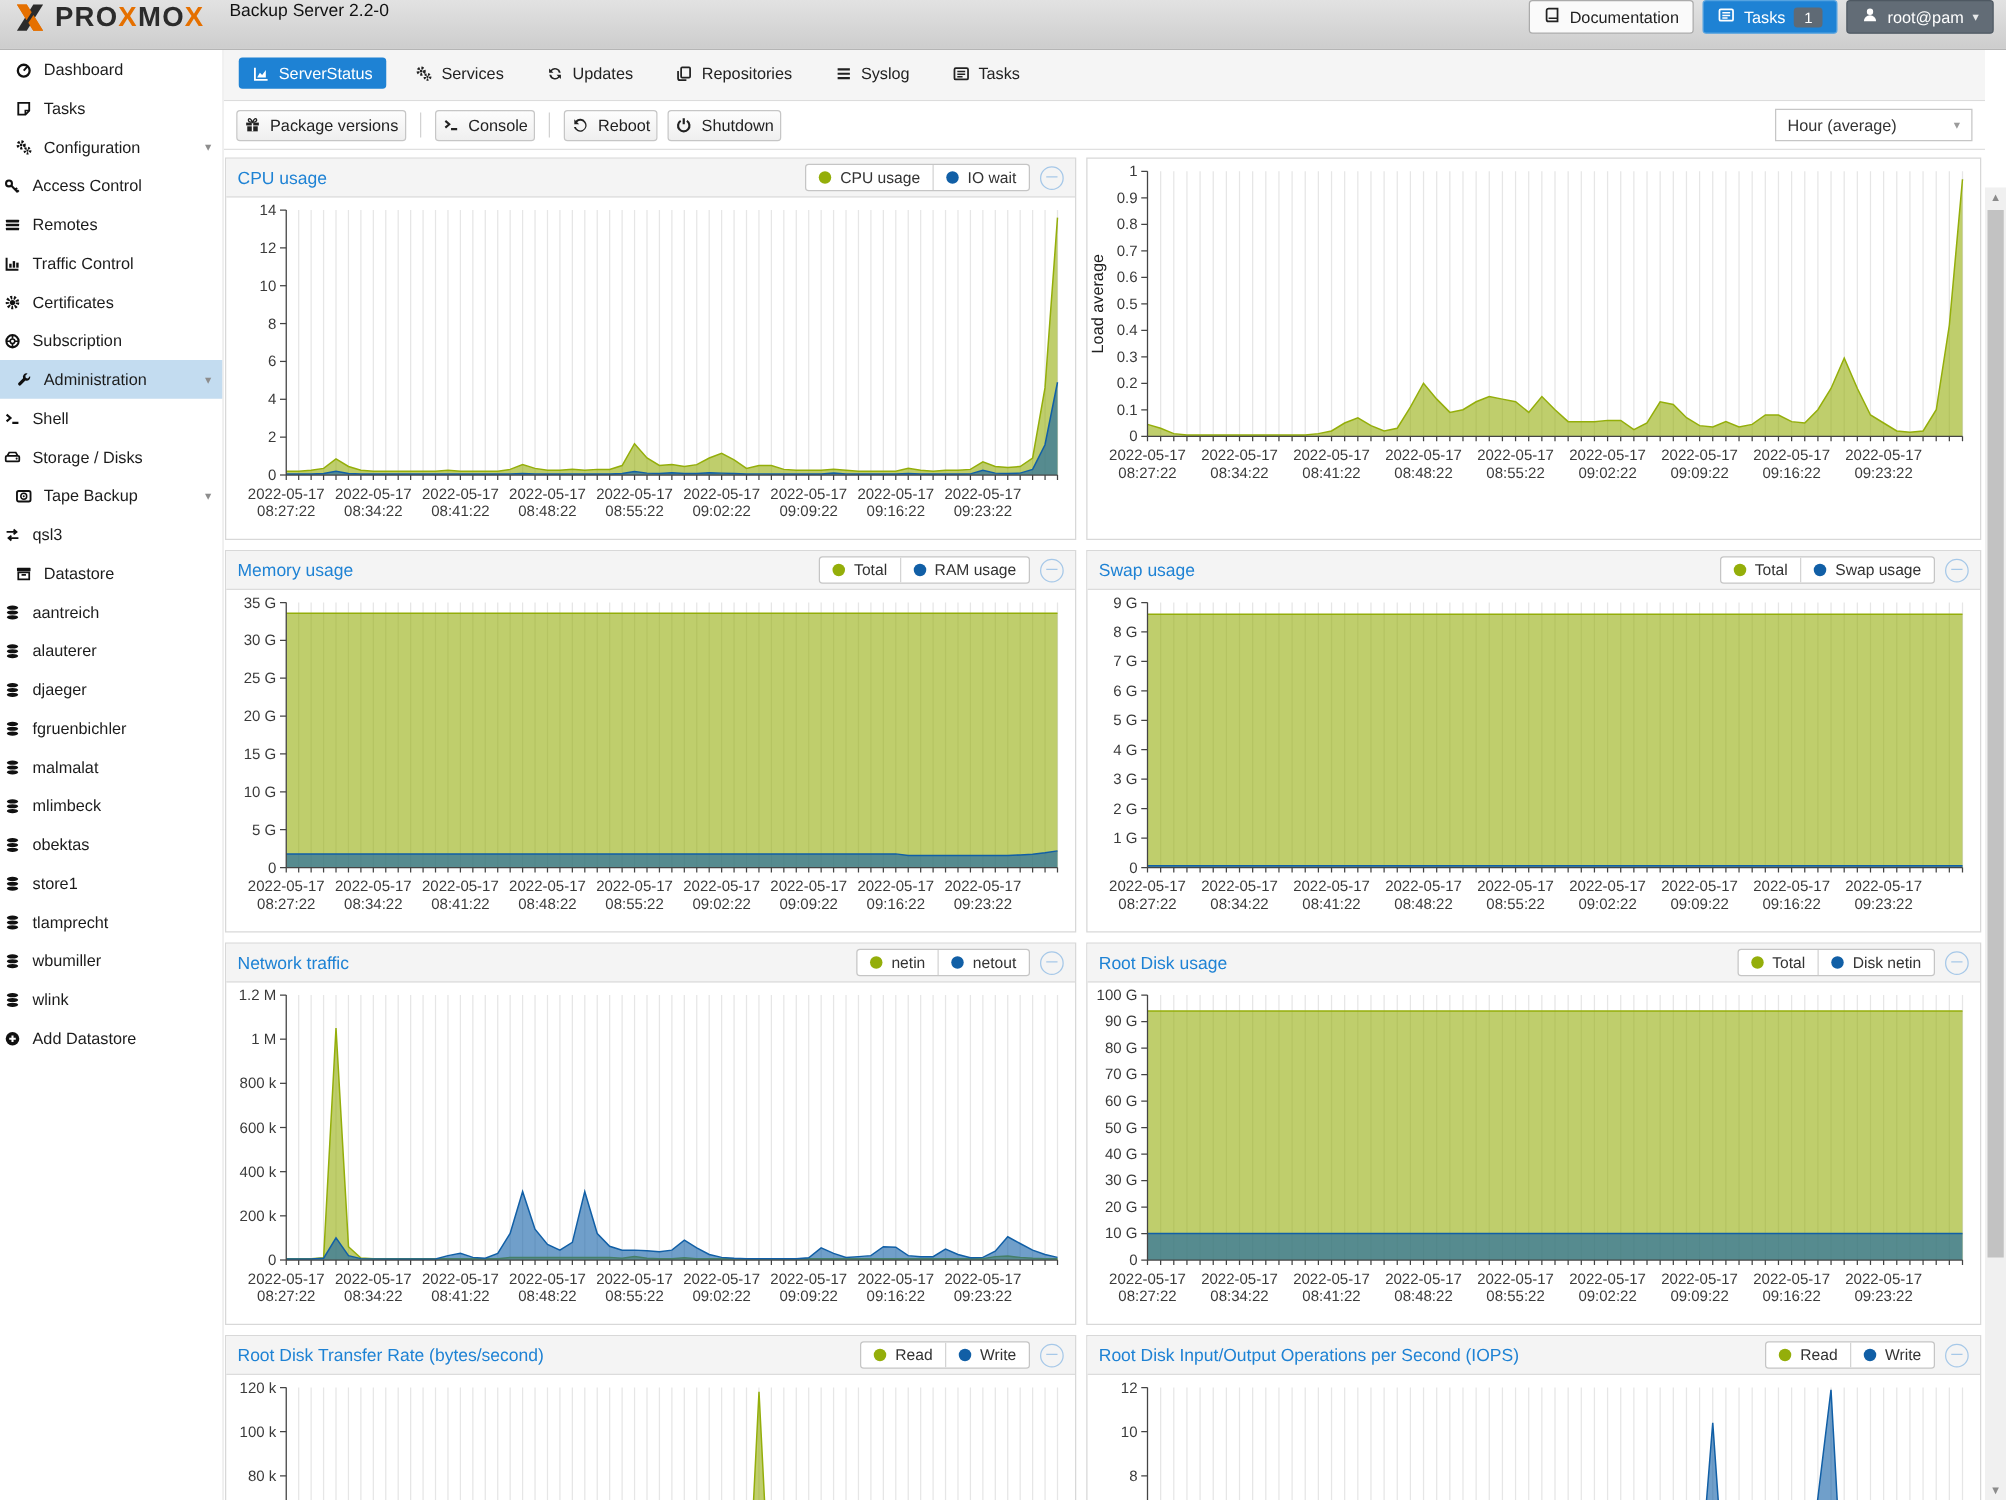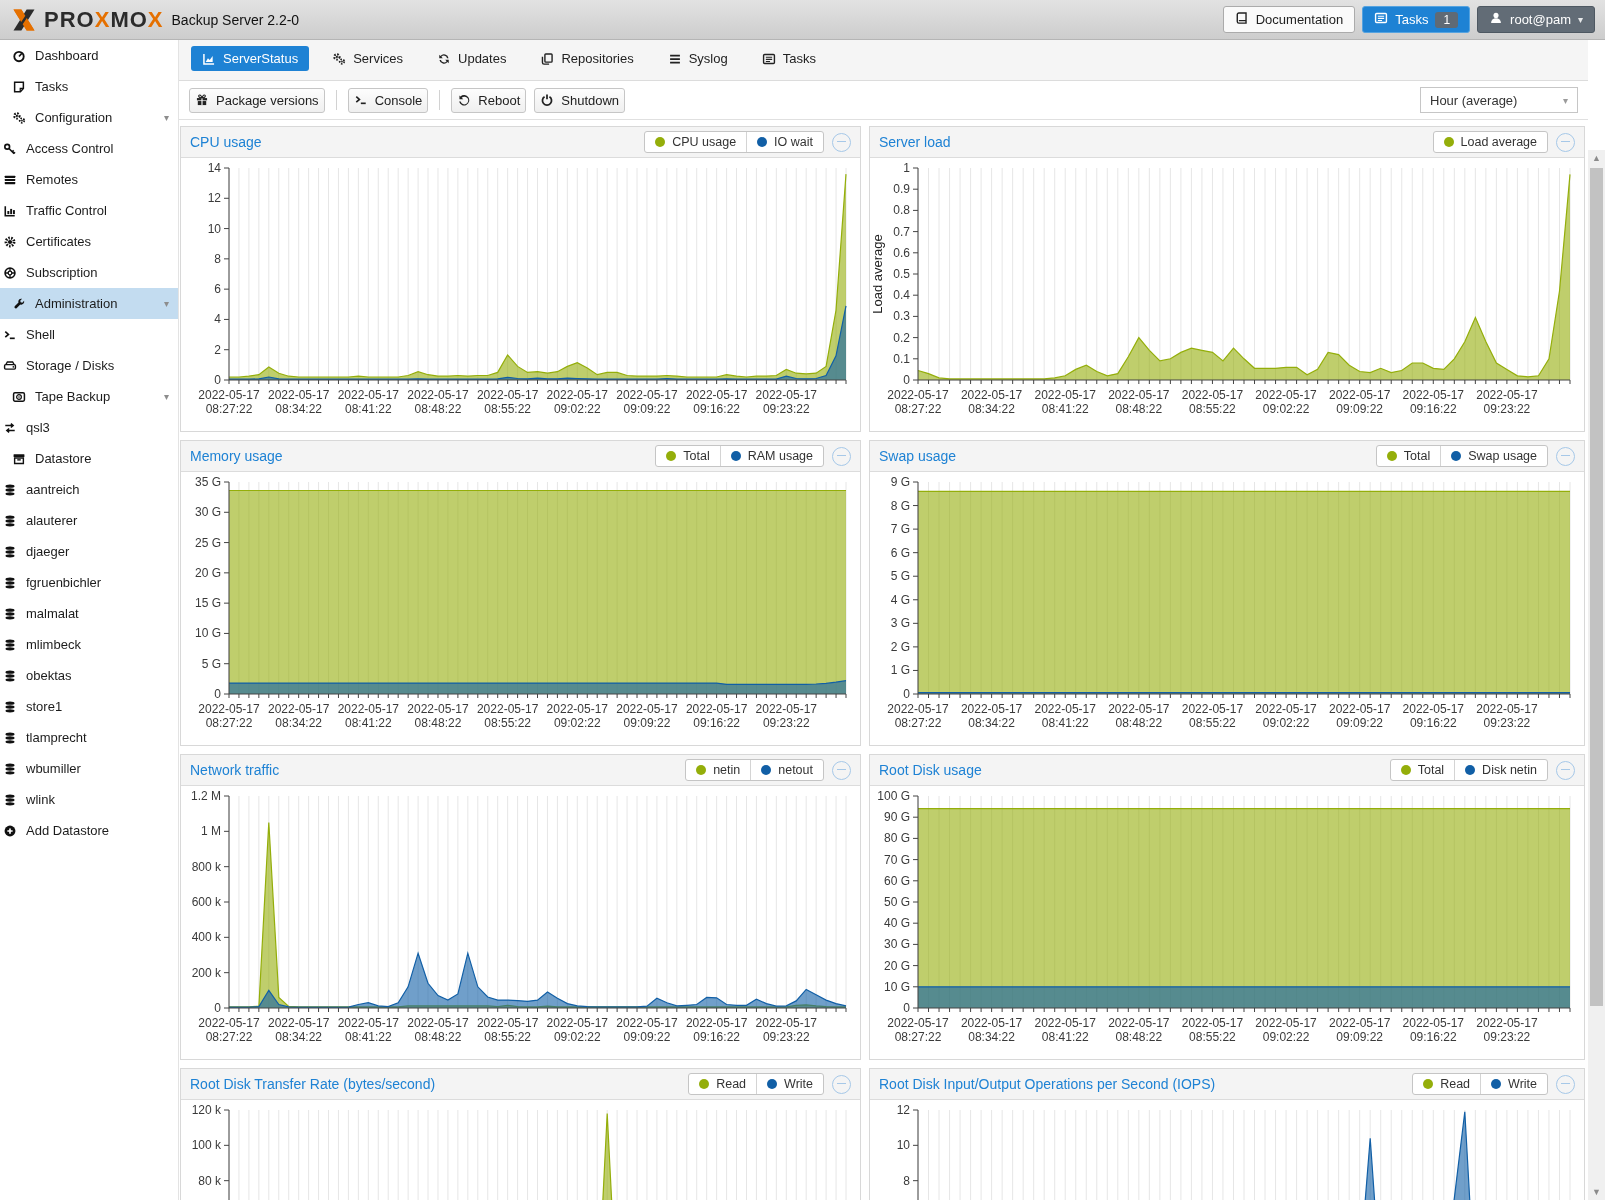--- a/index.html
+++ b/index.html
@@ -1,25 +1,25 @@
 <!DOCTYPE html>
 <html><head>
 <meta charset="utf-8">
 <style>
   html,body{margin:0;padding:0}
   body{width:1605px;height:1200px;overflow:hidden;position:relative;background:#fff;
        font-family:"Liberation Sans",sans-serif;color:#222;font-size:13px}
   
   #hdr{position:absolute;top:0;left:0;right:0;height:40px;box-sizing:border-box;
        background:linear-gradient(#e2e2e2,#cdcdcd);border-bottom:1px solid #b5b5b5;
-       display:flex;align-items:center;padding:0 10px;z-index:5}
+       display:flex;align-items:flex-start;padding:0 10px;z-index:5}
   #logo{display:flex;align-items:center;gap:6px}
   #brand{font-size:22px;font-weight:bold;letter-spacing:1px;color:#2b2b2b}
   #brand .ox{color:#e57000}
-  #product{margin-left:8px;font-size:14px;color:#111}
+  #product{margin-left:20px;font-size:14px;color:#111}
   #hdr-right{margin-left:auto;display:flex;align-items:center;gap:7px}
   .hbtn{height:27px;border-radius:3px;display:inline-flex;align-items:center;gap:7px;
         padding:0 11px;font-size:13px;cursor:pointer;box-sizing:border-box}
   .hbtn-doc{background:#fafafa;border:1px solid #ababab;color:#222}
   .hbtn-tasks{background:#1e82d4;border:1px solid #55a3e0;color:#fff}
   .hbtn-user{background:#626c76;border:1px solid #4e5862;color:#fff}
   .badge{background:#5f6a75;color:#fff;border-radius:3px;padding:1px 8px;font-size:12px}
   .caret{font-size:10px;opacity:.85}
   
   #sidebar{position:absolute;top:40px;left:0;width:178px;bottom:0;background:#fff;
@@ -670,30 +670,20 @@
               <text x="396.30645161290323" y="255" text-anchor="middle" font-size="12" fill="#3a3a3a">09:02:22</text>
               <text x="465.96774193548384" y="241" text-anchor="middle" font-size="12" fill="#3a3a3a">2022-05-17</text>
               <text x="465.96774193548384" y="255" text-anchor="middle" font-size="12" fill="#3a3a3a">09:09:22</text>
               <text x="535.6290322580645" y="241" text-anchor="middle" font-size="12" fill="#3a3a3a">2022-05-17</text>
               <text x="535.6290322580645" y="255" text-anchor="middle" font-size="12" fill="#3a3a3a">09:16:22</text>
               <text x="605.2903225806451" y="241" text-anchor="middle" font-size="12" fill="#3a3a3a">2022-05-17</text>
               <text x="605.2903225806451" y="255" text-anchor="middle" font-size="12" fill="#3a3a3a">09:23:22</text>
             </svg></div>
         </div>
         <div class="panel c1">
-          <div class="phead">
-            <span class="ptitle">Server load</span>
-            <div class="legend">
-              <div class="lchip">
-                <span class="ldot" style="background:#94ae0a"></span>
-                <span>Load average</span>
-              </div>
-            </div>
-            <span class="collapse"></span>
-          </div>
           <div class="pbody"><svg width="714" height="273" viewBox="0 0 714 273">
               <line x1="48" y1="10" x2="48" y2="222" stroke="#e6e6e6" stroke-width="1"></line>
               <line x1="58.516129032258064" y1="10" x2="58.516129032258064" y2="222" stroke="#e6e6e6" stroke-width="1"></line>
               <line x1="69.03225806451613" y1="10" x2="69.03225806451613" y2="222" stroke="#e6e6e6" stroke-width="1"></line>
               <line x1="79.54838709677419" y1="10" x2="79.54838709677419" y2="222" stroke="#e6e6e6" stroke-width="1"></line>
               <line x1="90.06451612903226" y1="10" x2="90.06451612903226" y2="222" stroke="#e6e6e6" stroke-width="1"></line>
               <line x1="100.58064516129032" y1="10" x2="100.58064516129032" y2="222" stroke="#e6e6e6" stroke-width="1"></line>
               <line x1="111.09677419354838" y1="10" x2="111.09677419354838" y2="222" stroke="#e6e6e6" stroke-width="1"></line>
               <line x1="121.61290322580645" y1="10" x2="121.61290322580645" y2="222" stroke="#e6e6e6" stroke-width="1"></line>
               <line x1="132.1290322580645" y1="10" x2="132.1290322580645" y2="222" stroke="#e6e6e6" stroke-width="1"></line>

